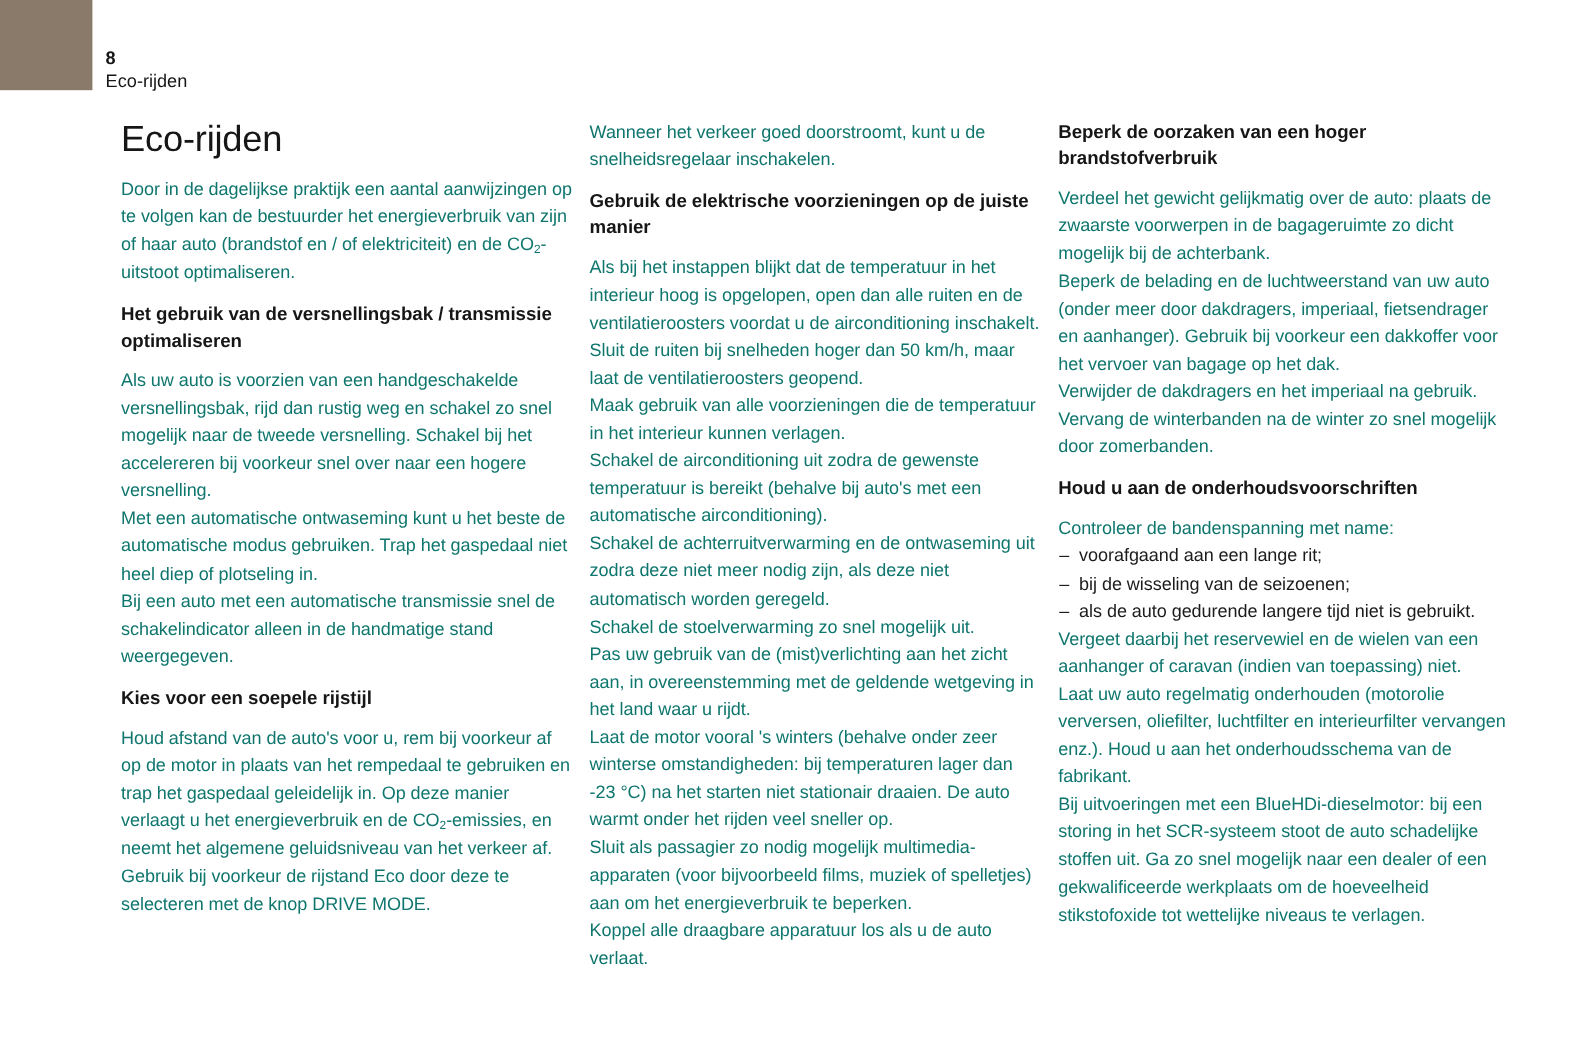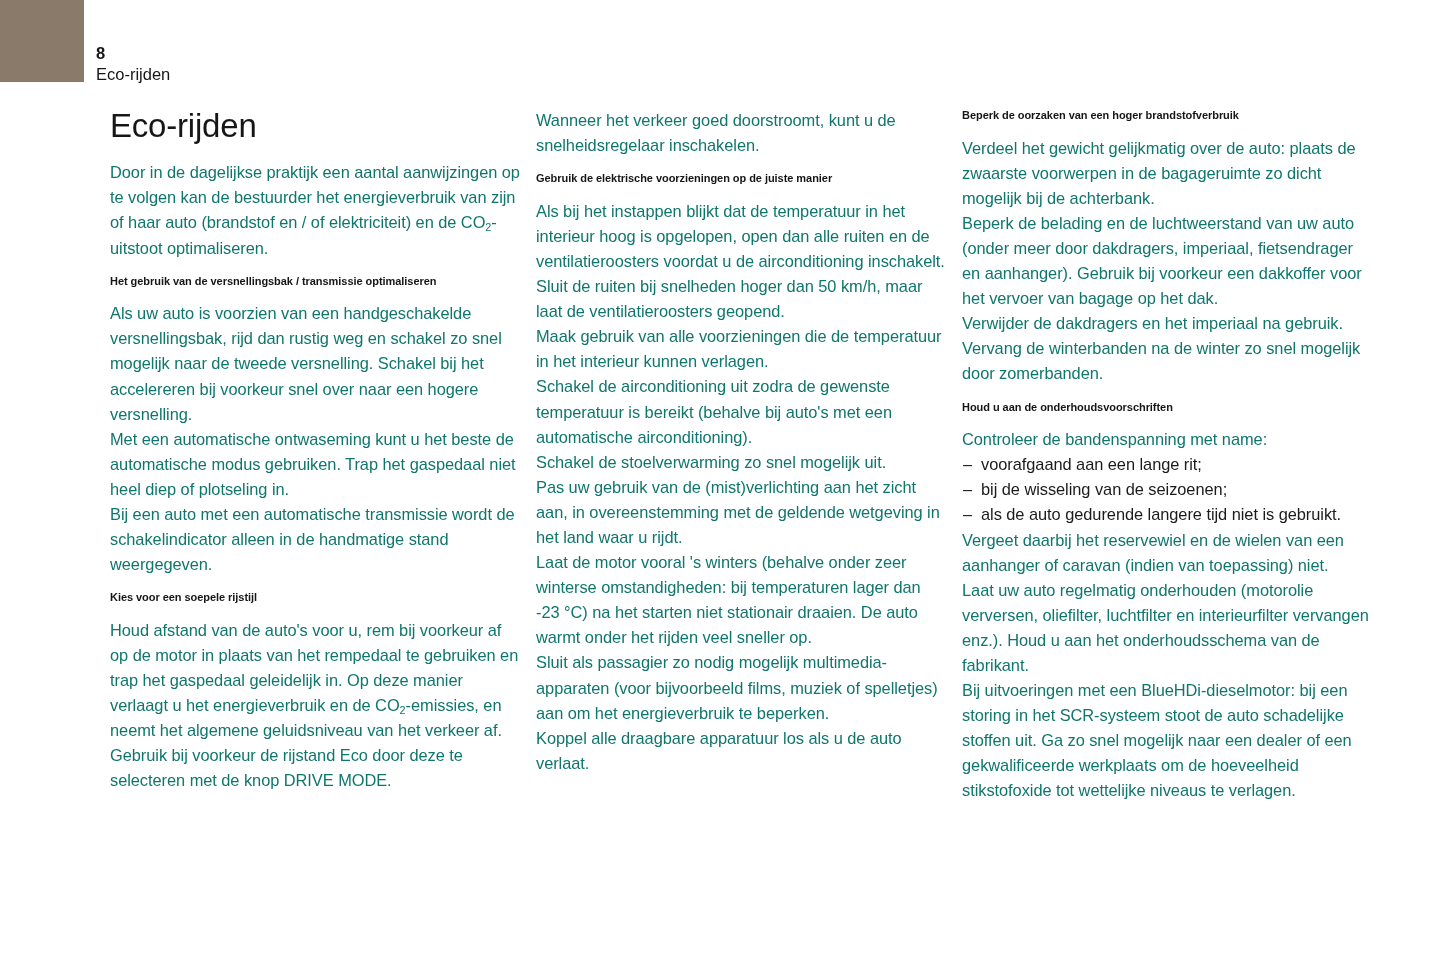--- a/index.html
+++ b/index.html
@@ -73,21 +73,21 @@
   h1.doc-title {
     font-size: 33px;
     font-weight: normal;
     line-height: 1.1;
     margin: 0 0 16px 0;
     letter-spacing: -0.2px;
     color: #161616;
   }
 
   h2.sub-head {
-    font-size: 11px;
+    font-size: 17px;
     font-weight: bold;
     line-height: 1.42;
     margin: 13px 0 12px 0;
     letter-spacing: -0.05px;
     color: #161616;
   }
   h2.sub-head.tight-top { margin-top: 10px; }
 
   p.body-text {
     font-size: 16.4px;
@@ -140,38 +140,39 @@
   <div class="column" id="column-1">
 
     <h1 class="doc-title">Eco-rijden</h1>
 
     <p class="body-text"><span>Door in de dagelijkse praktijk een aantal aanwijzingen op te volgen kan de bestuurder het energieverbruik van zijn of haar auto (brandstof en / of elektriciteit) en de CO</span><sub>2</sub><span>-uitstoot optimaliseren.</span></p>
 
     <h2 class="sub-head">Het gebruik van de versnellingsbak / transmissie optimaliseren</h2>
 
     <p class="body-text">Als uw auto is voorzien van een handgeschakelde versnellingsbak, rijd dan rustig weg en schakel zo snel mogelijk naar de tweede versnelling. Schakel bij het accelereren bij voorkeur snel over naar een hogere versnelling.</p>
     <p class="body-text">Met een automatische ontwaseming kunt u het beste de automatische modus gebruiken. Trap het gaspedaal niet heel diep of plotseling in.</p>
-    <p class="body-text">Bij een auto met een automatische transmissie wordt de schakelindicator alleen in de handmatige stand weergegeven.</p>
+    <p class="body-text">Bij een auto met een automatische transmissie snel de schakelindicator alleen in de handmatige stand weergegeven.</p>
 
     <h2 class="sub-head">Kies voor een soepele rijstijl</h2>
 
     <p class="body-text"><span>Houd afstand van de auto's voor u, rem bij voorkeur af op de motor in plaats van het rempedaal te gebruiken en trap het gaspedaal geleidelijk in. Op deze manier verlaagt u het energieverbruik en de CO</span><sub>2</sub><span>-emissies, en neemt het algemene geluidsniveau van het verkeer af.</span></p>
     <p class="body-text">Gebruik bij voorkeur de rijstand Eco door deze te selecteren met de knop DRIVE MODE.</p>
   </div>
 
   <div class="column" id="column-2">
 
     <p class="body-text">Wanneer het verkeer goed doorstroomt, kunt u de snelheidsregelaar inschakelen.</p>
 
     <h2 class="sub-head">Gebruik de elektrische voorzieningen op de juiste manier</h2>
 
     <p class="body-text">Als bij het instappen blijkt dat de temperatuur in het interieur hoog is opgelopen, open dan alle ruiten en de ventilatieroosters voordat u de airconditioning inschakelt.</p>
     <p class="body-text">Sluit de ruiten bij snelheden hoger dan 50 km/h, maar laat de ventilatieroosters geopend.</p>
     <p class="body-text">Maak gebruik van alle voorzieningen die de temperatuur in het interieur kunnen verlagen.</p>
     <p class="body-text">Schakel de airconditioning uit zodra de gewenste temperatuur is bereikt (behalve bij auto's met een automatische airconditioning).</p>
+    <p class="body-text">Schakel de achterruitverwarming en de ontwaseming uit zodra deze niet meer nodig zijn, als deze niet automatisch worden geregeld.</p>
     <p class="body-text">Schakel de stoelverwarming zo snel mogelijk uit.</p>
     <p class="body-text">Pas uw gebruik van de (mist)verlichting aan het zicht aan, in overeenstemming met de geldende wetgeving in het land waar u rijdt.</p>
     <p class="body-text">Laat de motor vooral 's winters (behalve onder zeer winterse omstandigheden: bij temperaturen lager dan -23 °C) na het starten niet stationair draaien. De auto warmt onder het rijden veel sneller op.</p>
     <p class="body-text">Sluit als passagier zo nodig mogelijk multimedia-apparaten (voor bijvoorbeeld films, muziek of spelletjes) aan om het energieverbruik te beperken.</p>
     <p class="body-text">Koppel alle draagbare apparatuur los als u de auto verlaat.</p>
   </div>
 
   <div class="column" id="column-3">
 
     <h2 class="sub-head tight-top" style="margin-top:0">Beperk de oorzaken van een hoger brandstofverbruik</h2>

